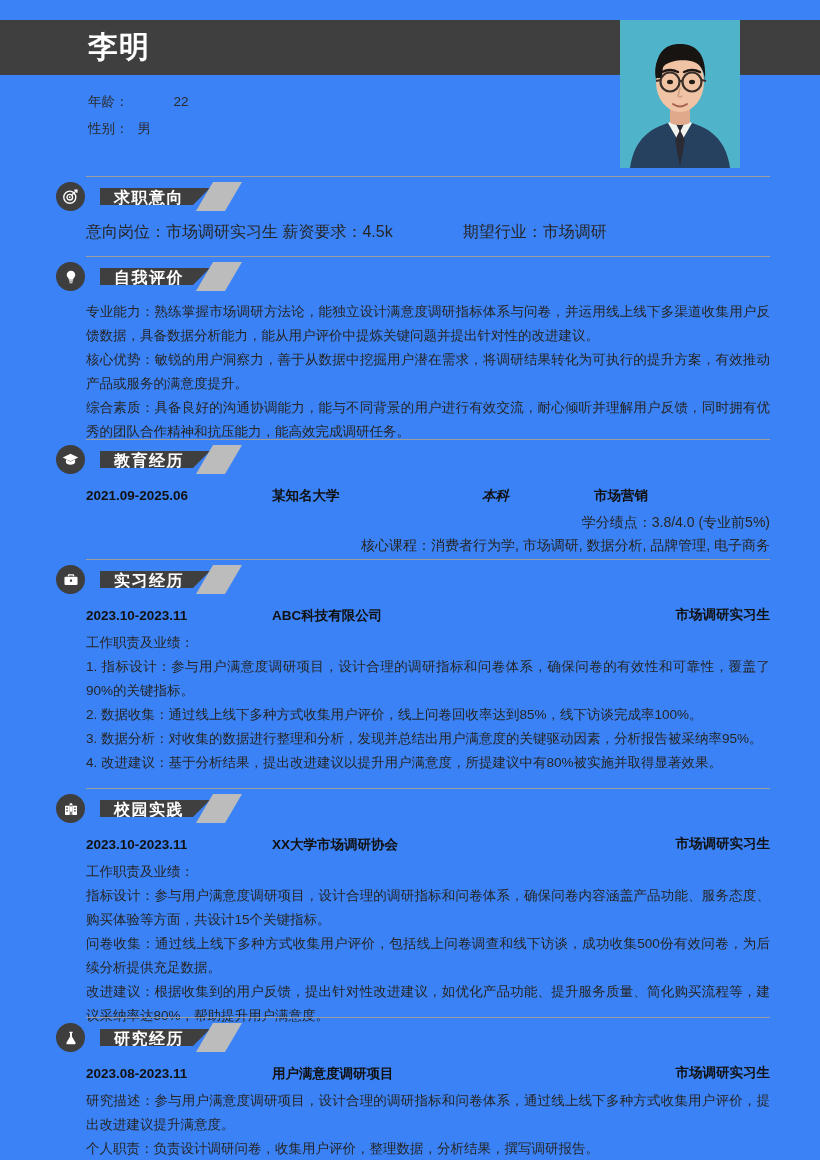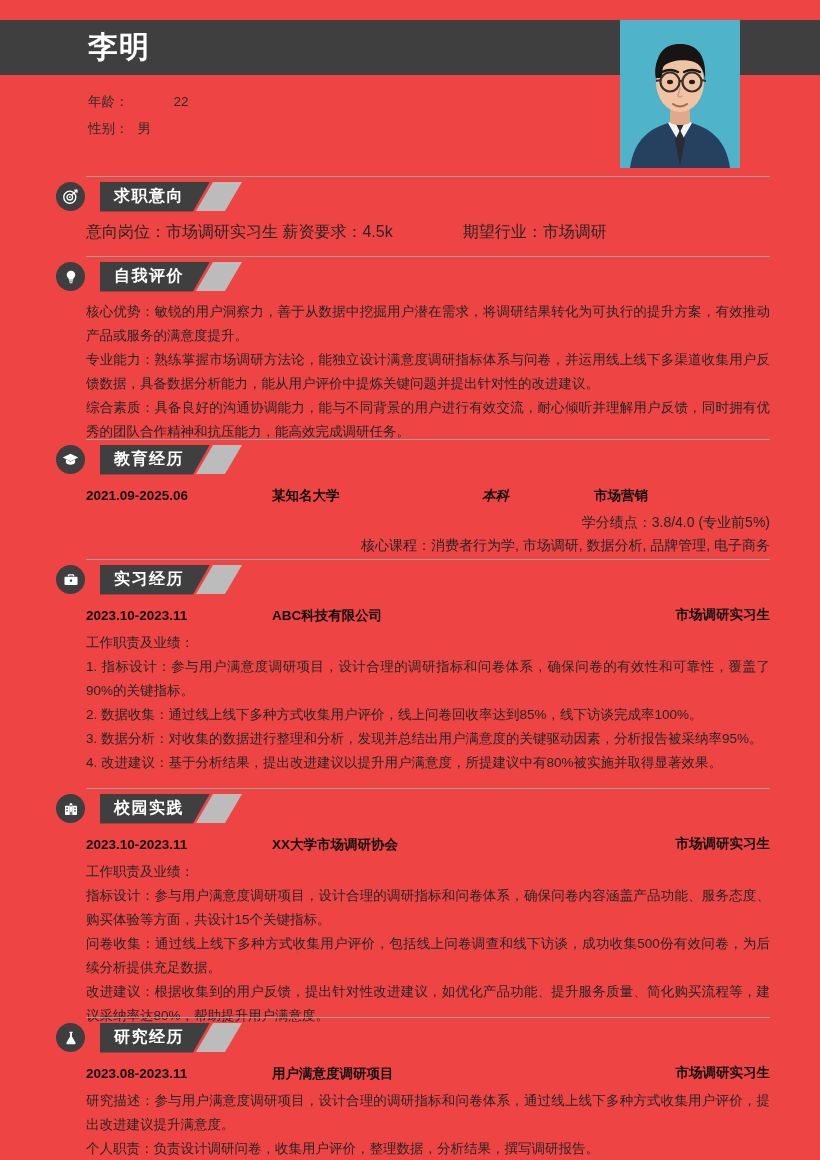--- a/index.html
+++ b/index.html
@@ -10,21 +10,21 @@
     height: 1160px;
     background: #ffffff;
     font-family: "Liberation Sans", "DejaVu Sans", sans-serif;
     overflow: hidden;
   }
 
   .page {
     position: relative;
     width: 820px;
     height: 1160px;
-    background: #ef4444;
+    background: #3b82f6;
     overflow: hidden;
   }
 
   
   .header-bar {
     position: absolute;
     left: 0;
     top: 20px;
     width: 820px;
     height: 55px;
@@ -111,25 +111,25 @@
   .sec-banner {
     position: absolute;
     left: 44px;
     top: 0;
     height: 29px;
     display: flex;
     align-items: center;
   }
   .banner-dark {
     position: relative;
-    height: 30px;
+    height: 17px;
     background: #403f3f;
     padding: 0 26px 0 14px;
     display: flex;
-    align-items: center;
+    align-items: flex-start;
     clip-path: polygon(0 0, 100% 0, calc(100% - 17px) 100%, 0 100%);
   }
   .banner-title {
     font-size: 16px;
     font-weight: bold;
     color: #ffffff;
     letter-spacing: 1.5px;
     white-space: nowrap;
   }
   .banner-tail {
@@ -281,22 +281,22 @@
         </svg>
       </div>
       <div class="sec-banner">
         <div class="banner-dark">
           <span class="banner-title">自我评价</span>
         </div>
         <div class="banner-tail"></div>
       </div>
     </div>
     <div class="sec-body">
+      <div class="line">专业能力：熟练掌握市场调研方法论，能独立设计满意度调研指标体系与问卷，并运用线上线下多渠道收集用户反馈数据，具备数据分析能力，能从用户评价中提炼关键问题并提出针对性的改进建议。</div>
       <div class="line">核心优势：敏锐的用户洞察力，善于从数据中挖掘用户潜在需求，将调研结果转化为可执行的提升方案，有效推动产品或服务的满意度提升。</div>
-      <div class="line">专业能力：熟练掌握市场调研方法论，能独立设计满意度调研指标体系与问卷，并运用线上线下多渠道收集用户反馈数据，具备数据分析能力，能从用户评价中提炼关键问题并提出针对性的改进建议。</div>
       <div class="line">综合素质：具备良好的沟通协调能力，能与不同背景的用户进行有效交流，耐心倾听并理解用户反馈，同时拥有优秀的团队合作精神和抗压能力，能高效完成调研任务。</div>
     </div>
   </div>
 
   <div class="section" id="sec-2" style="top:439px;">
     <div class="sec-rule"></div>
     <div class="sec-head">
       <div class="sec-icon">
         <svg width="17" height="17" viewBox="0 0 24 24" fill="#ffffff">
           <path d="M12 4 L23 9.2 L12 14.4 L1 9.2 Z"></path>

